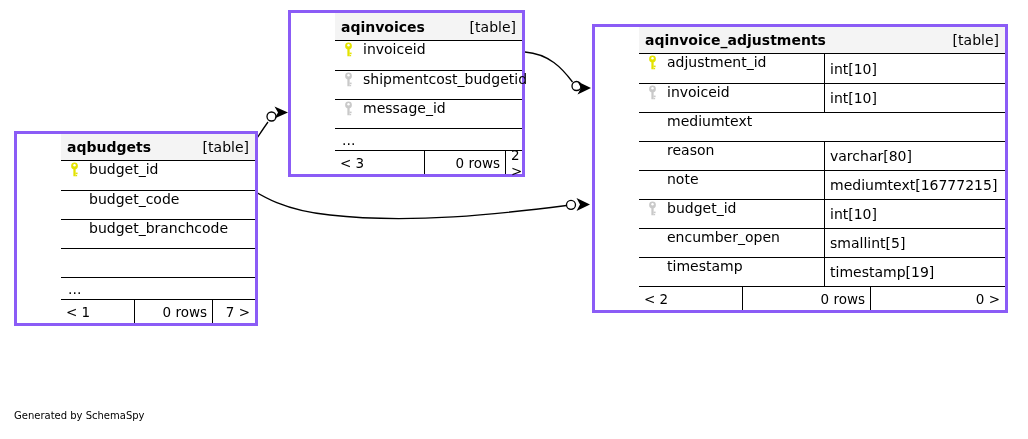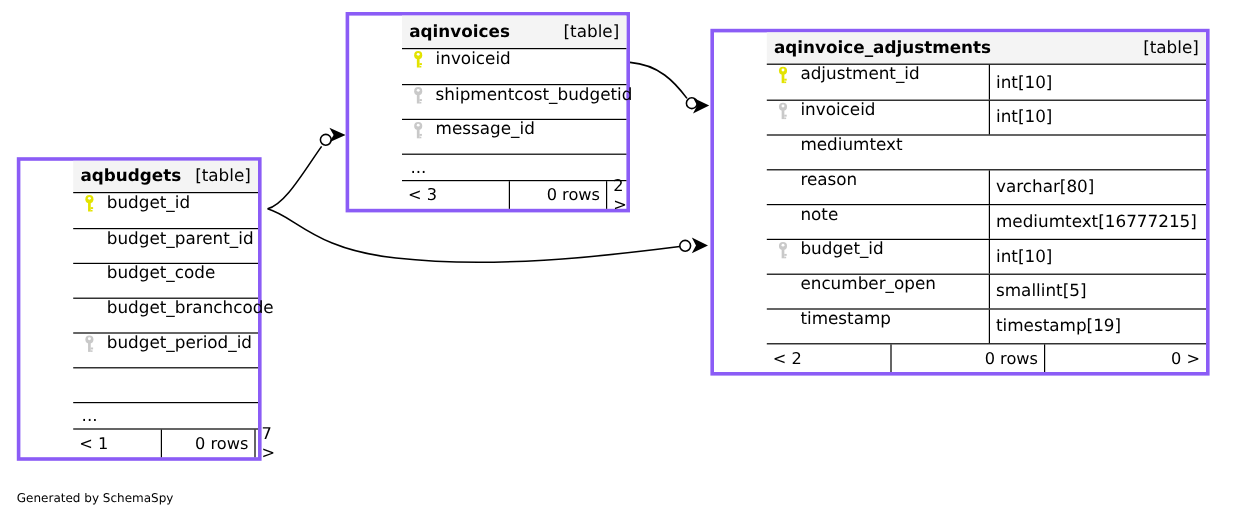--- a/index.html
+++ b/index.html
@@ -48,21 +48,21 @@
       <circle cx="576.5" cy="86" r="4.5" fill="#fff"></circle>
       <polygon points="591,88 577.5,81.5 581,88 577.5,94.5" fill="#000" stroke="none"></polygon>
     </g>
     <g fill="none" stroke="#000" stroke-width="1.3">
       <path d="M 223 174 C 247 181 262 208 330 215 C 410 224 500 214 566.5 205.5"></path>
       <circle cx="571" cy="204.8" r="4.5" fill="#fff"></circle>
       <polygon points="590,204.5 576.5,198 580,204.5 576.5,211" fill="#000" stroke="none"></polygon>
     </g>
   </svg>
 
-  <div class="tbl" style="left:14px;top:131px;width:204px;">
+  <div class="tbl" style="left:14px;top:131px;width:244px;">
     <div class="hdr">
       <span class="ttl">aqbudgets</span>
       <span class="badge">[table]</span>
     </div>
     <div class="row">
       <div class="cell-name">
           <span class="keyspot pk">
             <svg viewBox="0 0 11 16" width="11" height="15">
               <circle cx="5.5" cy="4.2" r="3.6" fill="currentColor"></circle>
               <circle cx="5.5" cy="3.5" r="1.3" fill="#fff"></circle>
@@ -70,47 +70,27 @@
               <rect x="6.6" y="11.3" width="2.2" height="1.7" fill="currentColor"></rect>
               <rect x="6.6" y="13.8" width="1.7" height="1.4" fill="currentColor"></rect>
             </svg>
           </span>
           <span>budget_id</span>
         </div>
     </div>
     <div class="row">
       <div class="cell-name">
           <span class="keyspot"></span>
-          <span>budget_parent_id</span>
-        </div>
-    </div>
-    <div class="row">
-      <div class="cell-name">
-          <span class="keyspot"></span>
           <span>budget_code</span>
         </div>
     </div>
     <div class="row">
       <div class="cell-name">
           <span class="keyspot"></span>
           <span>budget_branchcode</span>
-        </div>
-    </div>
-    <div class="row">
-      <div class="cell-name">
-          <span class="keyspot fk">
-            <svg viewBox="0 0 11 16" width="11" height="15">
-              <circle cx="5.5" cy="4.2" r="3.6" fill="currentColor"></circle>
-              <circle cx="5.5" cy="3.5" r="1.3" fill="#fff"></circle>
-              <rect x="4.3" y="7.2" width="2.4" height="8" fill="currentColor"></rect>
-              <rect x="6.6" y="11.3" width="2.2" height="1.7" fill="currentColor"></rect>
-              <rect x="6.6" y="13.8" width="1.7" height="1.4" fill="currentColor"></rect>
-            </svg>
-          </span>
-          <span>budget_period_id</span>
         </div>
     </div>
     <div class="row">
       <div class="cell-name">
           <span class="keyspot"></span>
         </div>
     </div>
     <div class="ellipsis-row">...</div>
     <div class="ftr">
       <div class="fleft" style="flex:0 0 73px;">&lt; 1</div>

